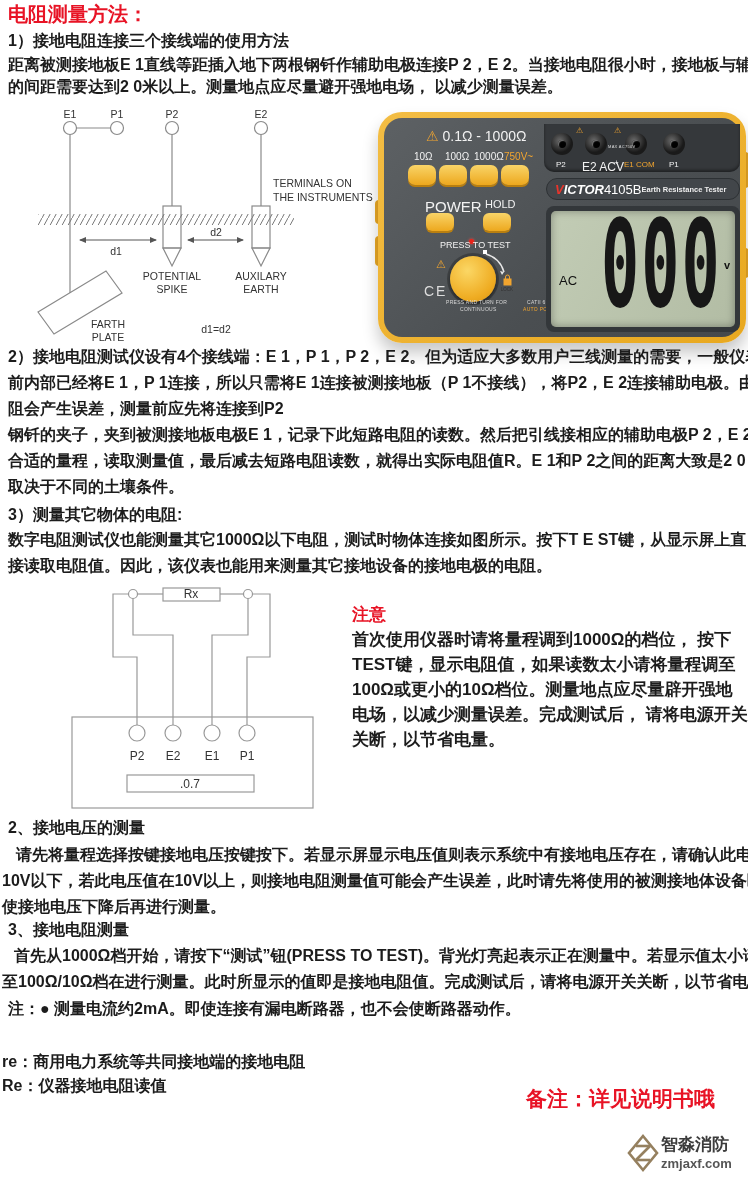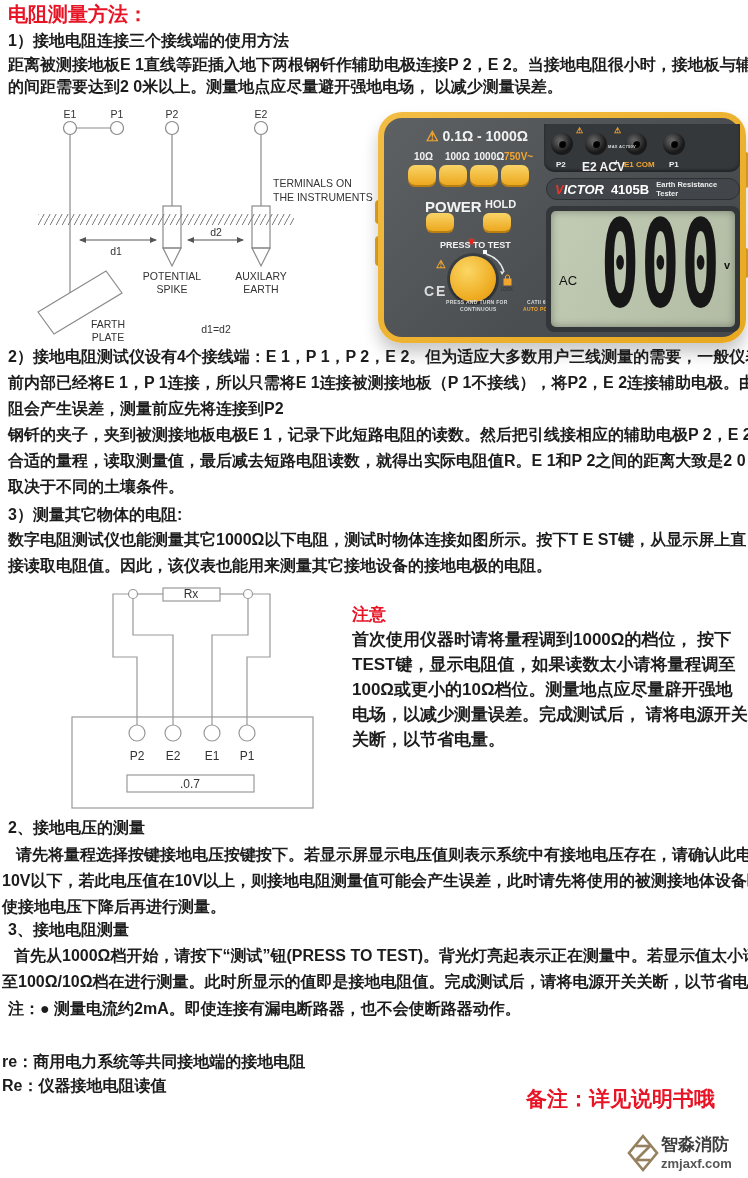--- a/index.html
+++ b/index.html
@@ -11,21 +11,21 @@
   .notice-line{font-size:17px;}
   .remark{font-size:21px;}
   svg text{font-family:"Liberation Sans",sans-serif;fill:#333;font-weight:normal;}
   
   #meter{position:absolute;left:378px;top:112px;width:368px;height:231px;}
   #meter .shell{position:absolute;inset:0;background:linear-gradient(145deg,#f3bd44,#e8a81f);
         border-radius:24px;box-shadow:0 10px 16px rgba(0,0,0,.22);}
   #meter .face{position:absolute;inset:6px;background:linear-gradient(135deg,#5d6164,#4a4e51 60%,#45494c);
         border-radius:18px;}
   .side-tab{position:absolute;background:#e9a825;border-radius:4px;}
-  .m-abs{position:absolute;white-space:nowrap;font-weight:bold;color:#f2f2f2;}
+  .m-abs{position:absolute;white-space:nowrap;font-weight:normal;color:#f2f2f2;}
   .orange{color:#f2a52f;}
   .range-btn{position:absolute;width:28px;height:20px;border-radius:7px;
         background:linear-gradient(#f9d468,#eda81e);box-shadow:0 2px 0 #b97f10;}
   .push-btn{position:absolute;width:28px;height:18px;border-radius:6px;
         background:linear-gradient(#f9d468,#eda81e);box-shadow:0 2px 0 #b97f10;}
   .jack{position:absolute;width:22px;height:22px;border-radius:50%;
         background:radial-gradient(circle at 40% 35%,#6a6a6a,#1a1a1a 60%);}
   .jack::after{content:"";position:absolute;left:7px;top:7px;width:8px;height:8px;border-radius:50%;
         background:#000;box-shadow:inset 1px 1px 1px #777;}
   .knob{position:absolute;left:66px;top:138px;width:46px;height:46px;border-radius:50%;
@@ -37,21 +37,21 @@
         border-radius:8px;}
   .lcd{position:absolute;inset:5px;background:linear-gradient(120deg,#c2ccb5,#b2bca4);
         border-radius:5px;box-shadow:inset 0 0 8px rgba(0,0,0,.35);overflow:hidden;}
   .lcd-digits{position:absolute;left:50px;top:-12px;font-family:"DejaVu Sans Mono",monospace;
         font-weight:bold;font-size:122px;line-height:130px;letter-spacing:4px;color:#171717;
         transform:scaleX(.52);transform-origin:left top;}
   .term-panel{position:absolute;left:160px;top:6px;width:196px;height:48px;background:#35383b;
         border-radius:0 0 10px 10px;box-shadow:inset 0 -2px 3px rgba(0,0,0,.4);}
   .brand-strip{position:absolute;left:162px;top:60px;width:194px;height:22px;background:#42464a;
         border-radius:11px;border:1px solid #2d3134;display:flex;align-items:center;
-        padding:0 8px;box-sizing:border-box;gap:7px;}
+        padding:0 8px;box-sizing:border-box;gap:0;}
   .tiny{font-size:5px;letter-spacing:.3px;}
 </style>
 </head>
 <body>
 
 <div id="page">
 
   <div class="t red title" style="left:8px;top:4px">电阻测量方法：</div>
   <div class="t" style="left:8px;top:31px">1）接地电阻连接三个接线端的使用方法</div>
   <div class="t" style="left:8px;top:55px">距离被测接地板E 1直线等距插入地下两根钢钎作辅助电极连接P 2，E 2。当接地电阻很小时，接地板与辅助电极</div>
@@ -166,21 +166,21 @@
         <div class="m-abs tiny" style="left:64px;top:20px;color:#ddd;font-size:4px">MAX AC750V</div>
         <div class="m-abs" style="left:12px;top:36px;font-size:8px">P2</div>
         <div class="m-abs" style="left:38px;top:36px;font-size:12px">E2 ACV</div>
         <div class="m-abs" style="left:70px;top:34px;font-size:8px">+</div>
         <div class="m-abs orange" style="left:80px;top:36px;font-size:8px">E1 COM</div>
         <div class="m-abs" style="left:125px;top:36px;font-size:8px">P1</div>
       </div>
 
       <div class="brand-strip">
         <span style="font-size:13px;font-weight:bold;font-style:italic;color:#fff"><span style="color:#e8352c">V</span><span>ICTOR</span></span>
-        <span style="font-size:13px;font-weight:bold;color:#fff">4105B</span>
+        <span style="font-size:13px;font-weight:normal;color:#fff">4105B</span>
         <span style="font-size:7.5px;font-weight:bold;color:#eee">Earth Resistance Tester</span>
       </div>
 
       <div class="lcd-bezel">
         <div class="lcd">
           <div style="position:absolute;left:8px;top:62px;font-size:13px;font-weight:normal;color:#111">AC</div>
           <div class="lcd-digits">000</div>
           <div style="position:absolute;right:5px;top:48px;font-size:11px;font-weight:bold;color:#111">v</div>
         </div>
       </div>

